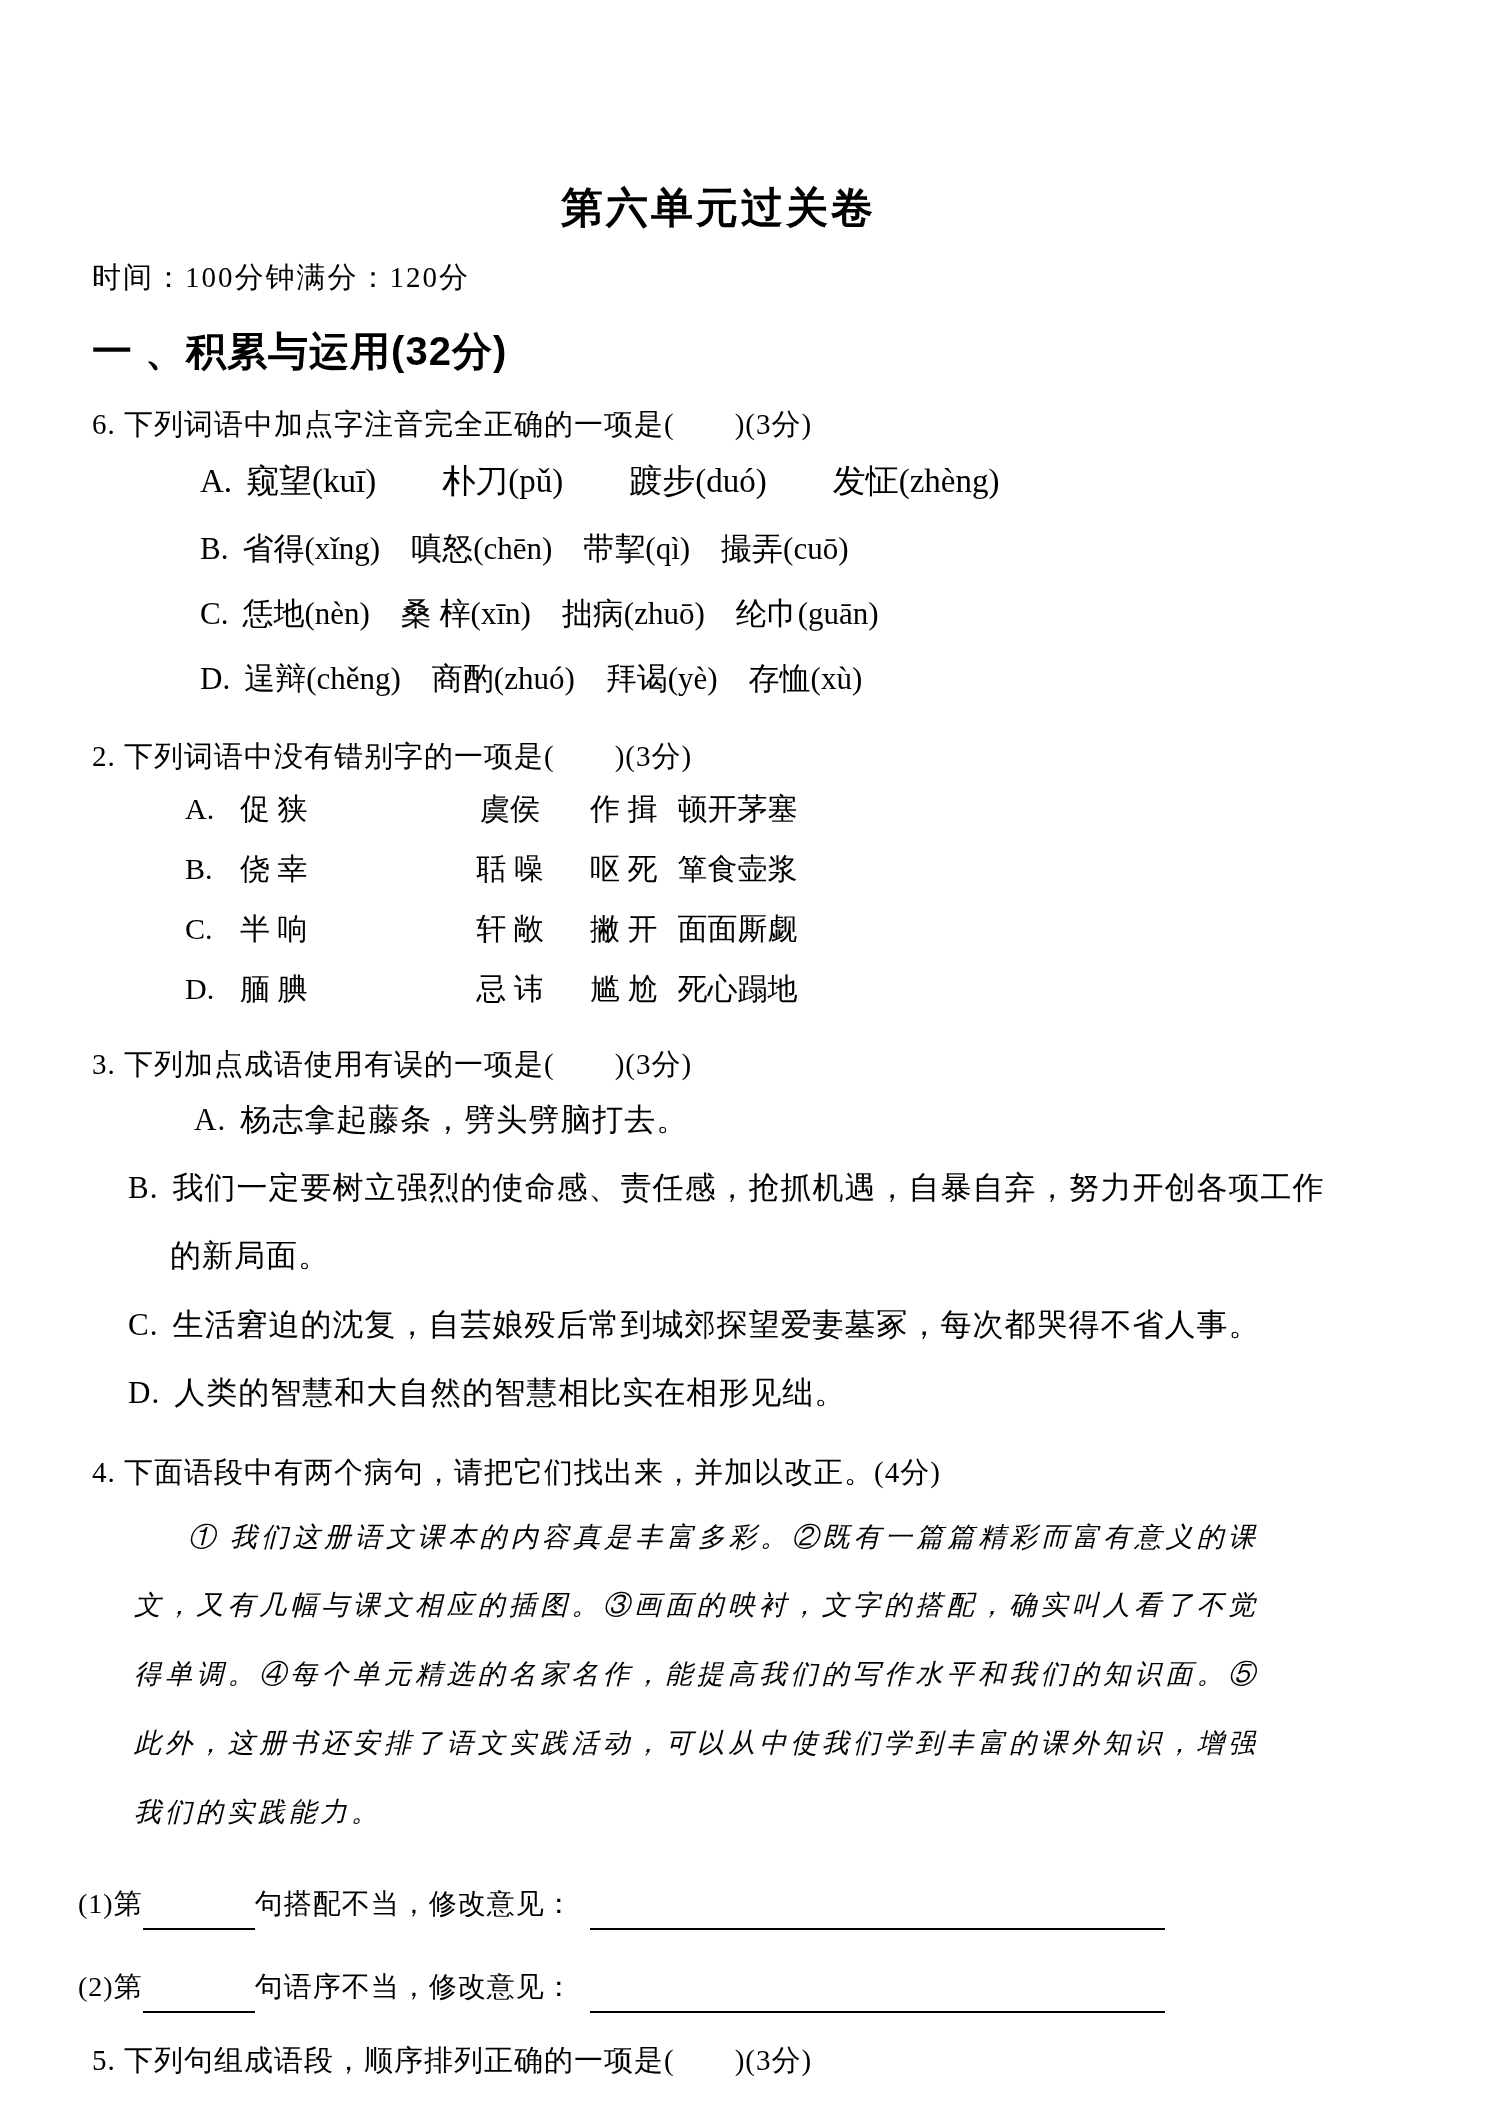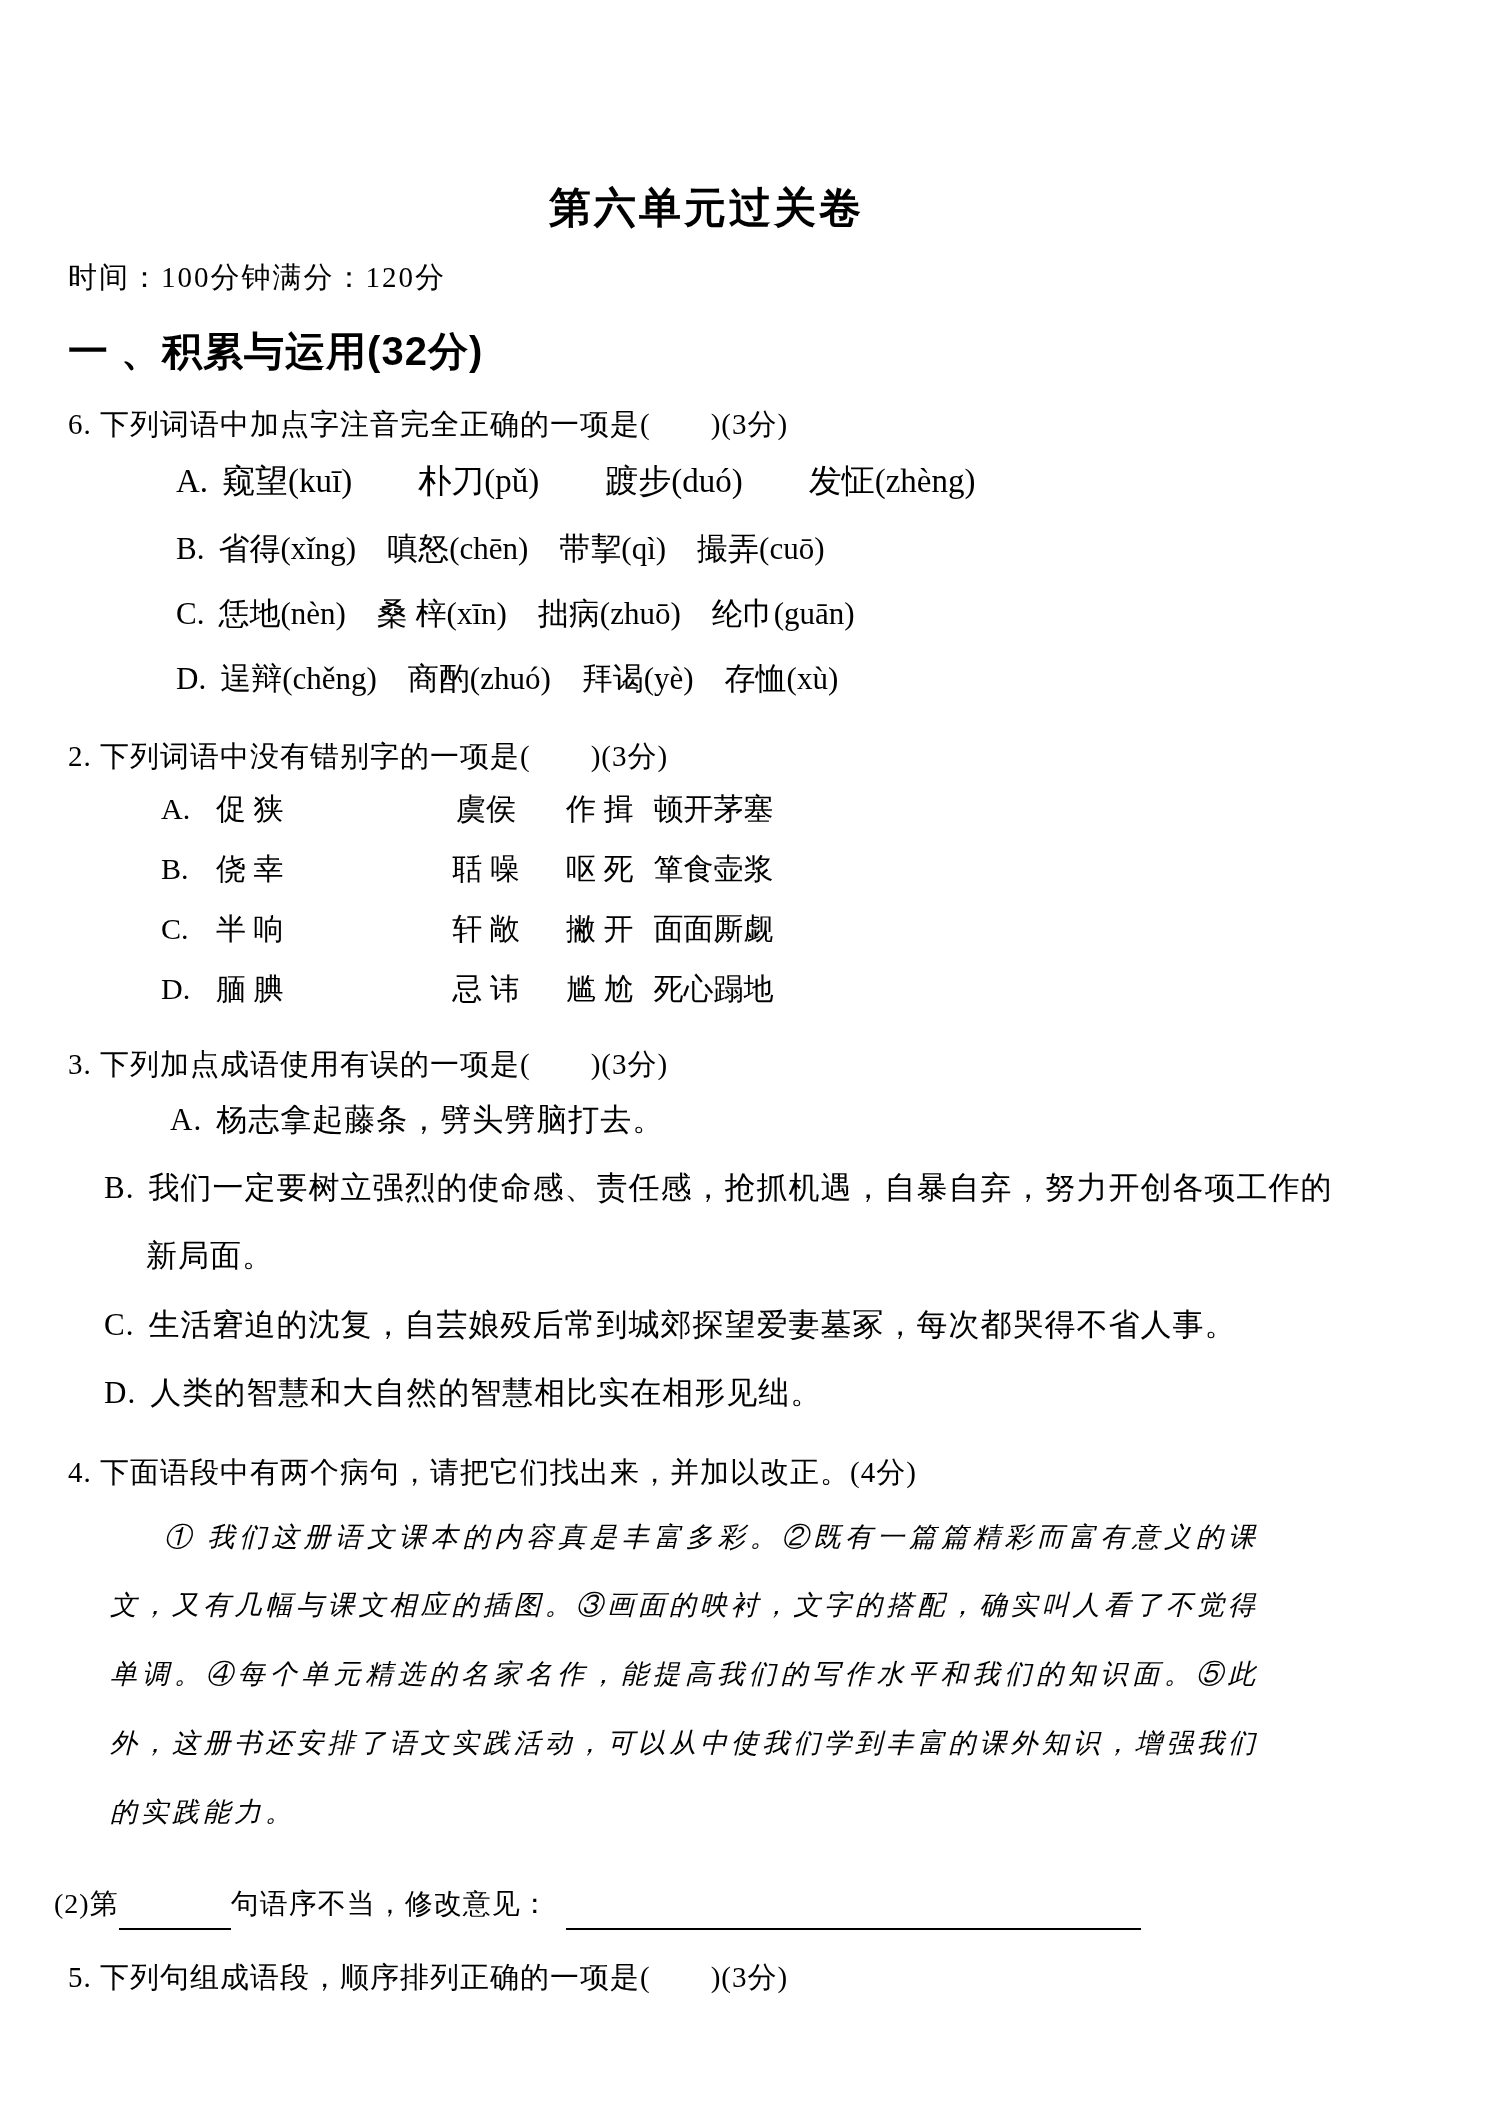--- a/index.html
+++ b/index.html
@@ -1,21 +1,21 @@
 <!DOCTYPE html>
 <html><head>
 <meta charset="utf-8">
 <style>
   html,body { margin:0; padding:0; background:#ffffff; }
   .page {
     position:relative;
     width:1493px; height:2112px;
     box-sizing:border-box;
     margin:0 auto;
-    padding:140px 148px 20px 68px;
+    padding:140px 148px 20px 92px;
     background:#ffffff;
     color:#000;
     font-family:"Liberation Serif","DejaVu Serif",serif;
     overflow:hidden;
   }
   .title {
     margin:40px 0 0 0;
     text-align:center;
     font-size:42px;
     font-weight:bold;
@@ -168,20 +168,26 @@
         <span class="olbl">D.</span><span>人类的智慧和大自然的智慧相比实在相形见绌。</span>
       </div>
     </div>
   </div>
 
   <div>
     <div class="stem">4. 下面语段中有两个病句，请把它们找出来，并加以改正。(4分)</div>
     <div class="q4para">① 我们这册语文课本的内容真是丰富多彩。②既有一篇篇精彩而富有意义的课文，又有几幅与课文相应的插图。③画面的映衬，文字的搭配，确实叫人看了不觉得单调。④每个单元精选的名家名作，能提高我们的写作水平和我们的知识面。⑤此外，这册书还安排了语文实践活动，可以从中使我们学到丰富的课外知识，增强我们的实践能力。</div>
 
     <div class="blankline">
+      <span>(1)第</span>
+      <span class="ublank short"></span>
+      <span>句搭配不当，修改意见：</span>
+      <span class="ublank long"></span>
+    </div>
+    <div class="blankline">
       <span>(2)第</span>
       <span class="ublank short"></span>
       <span>句语序不当，修改意见：</span>
       <span class="ublank long"></span>
     </div>
   </div>
 
   <div>
     <div class="stem q5">5. 下列句组成语段，顺序排列正确的一项是(　　)(3分)</div>
   </div>

